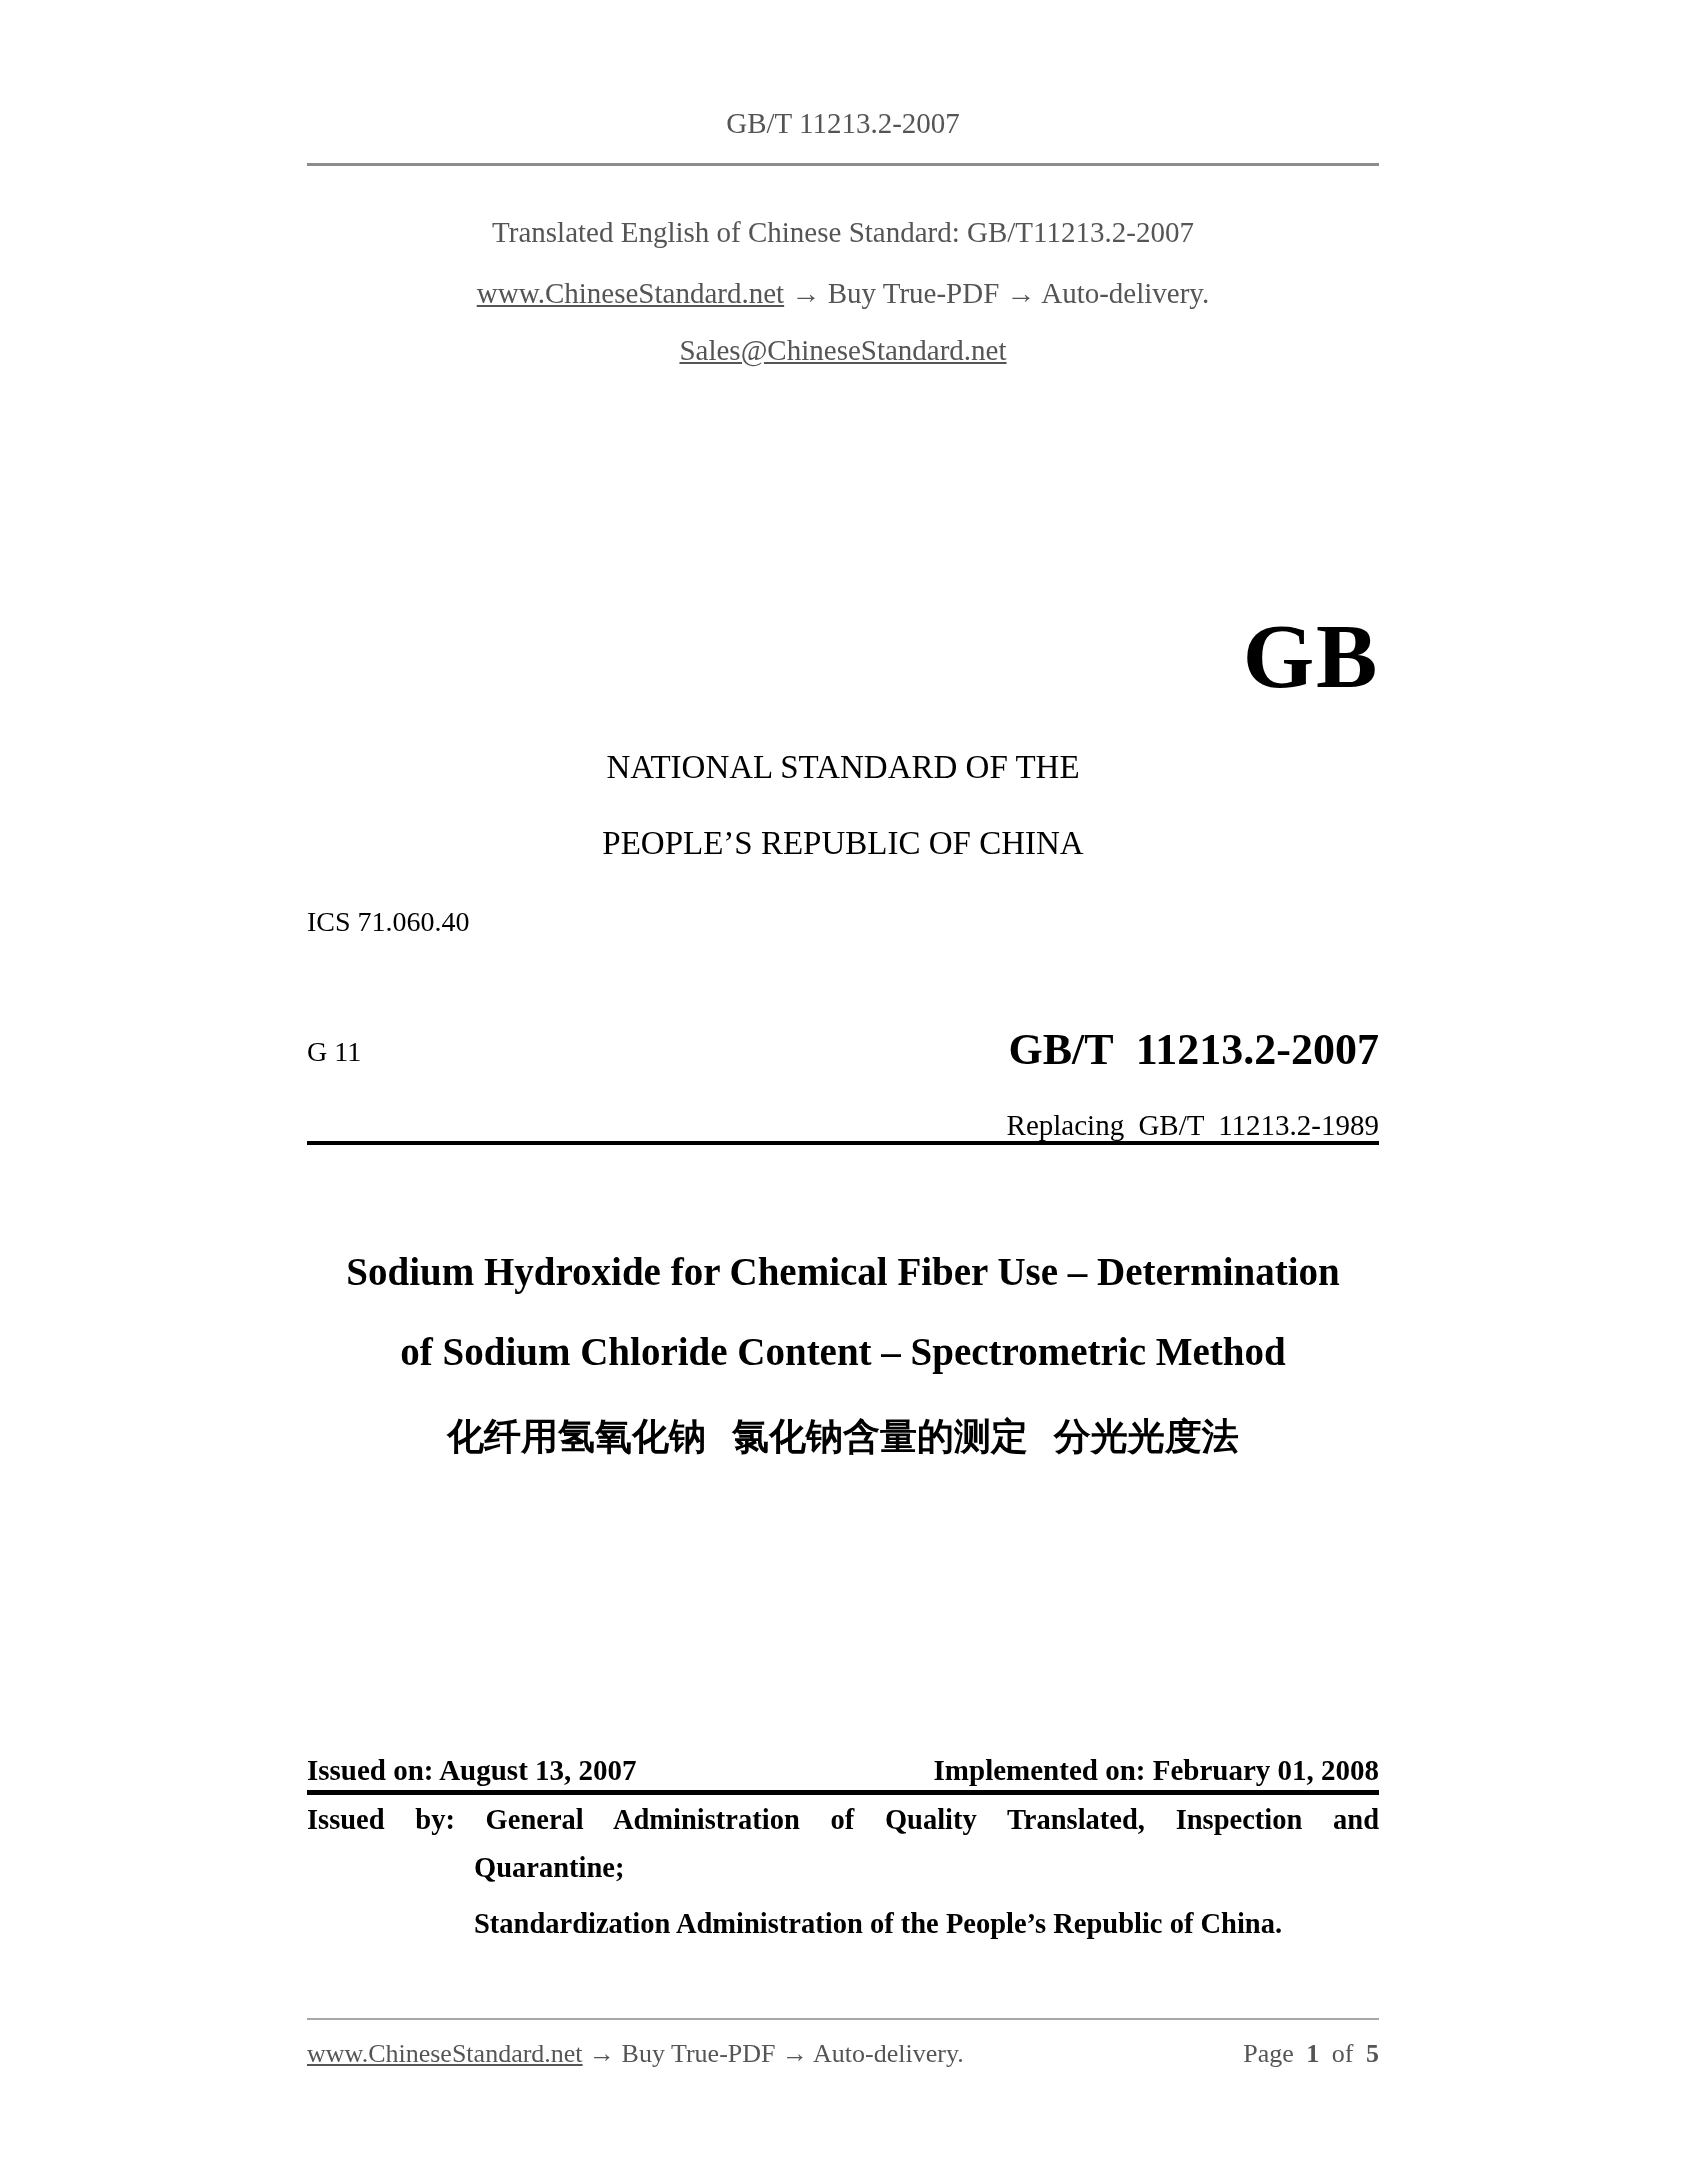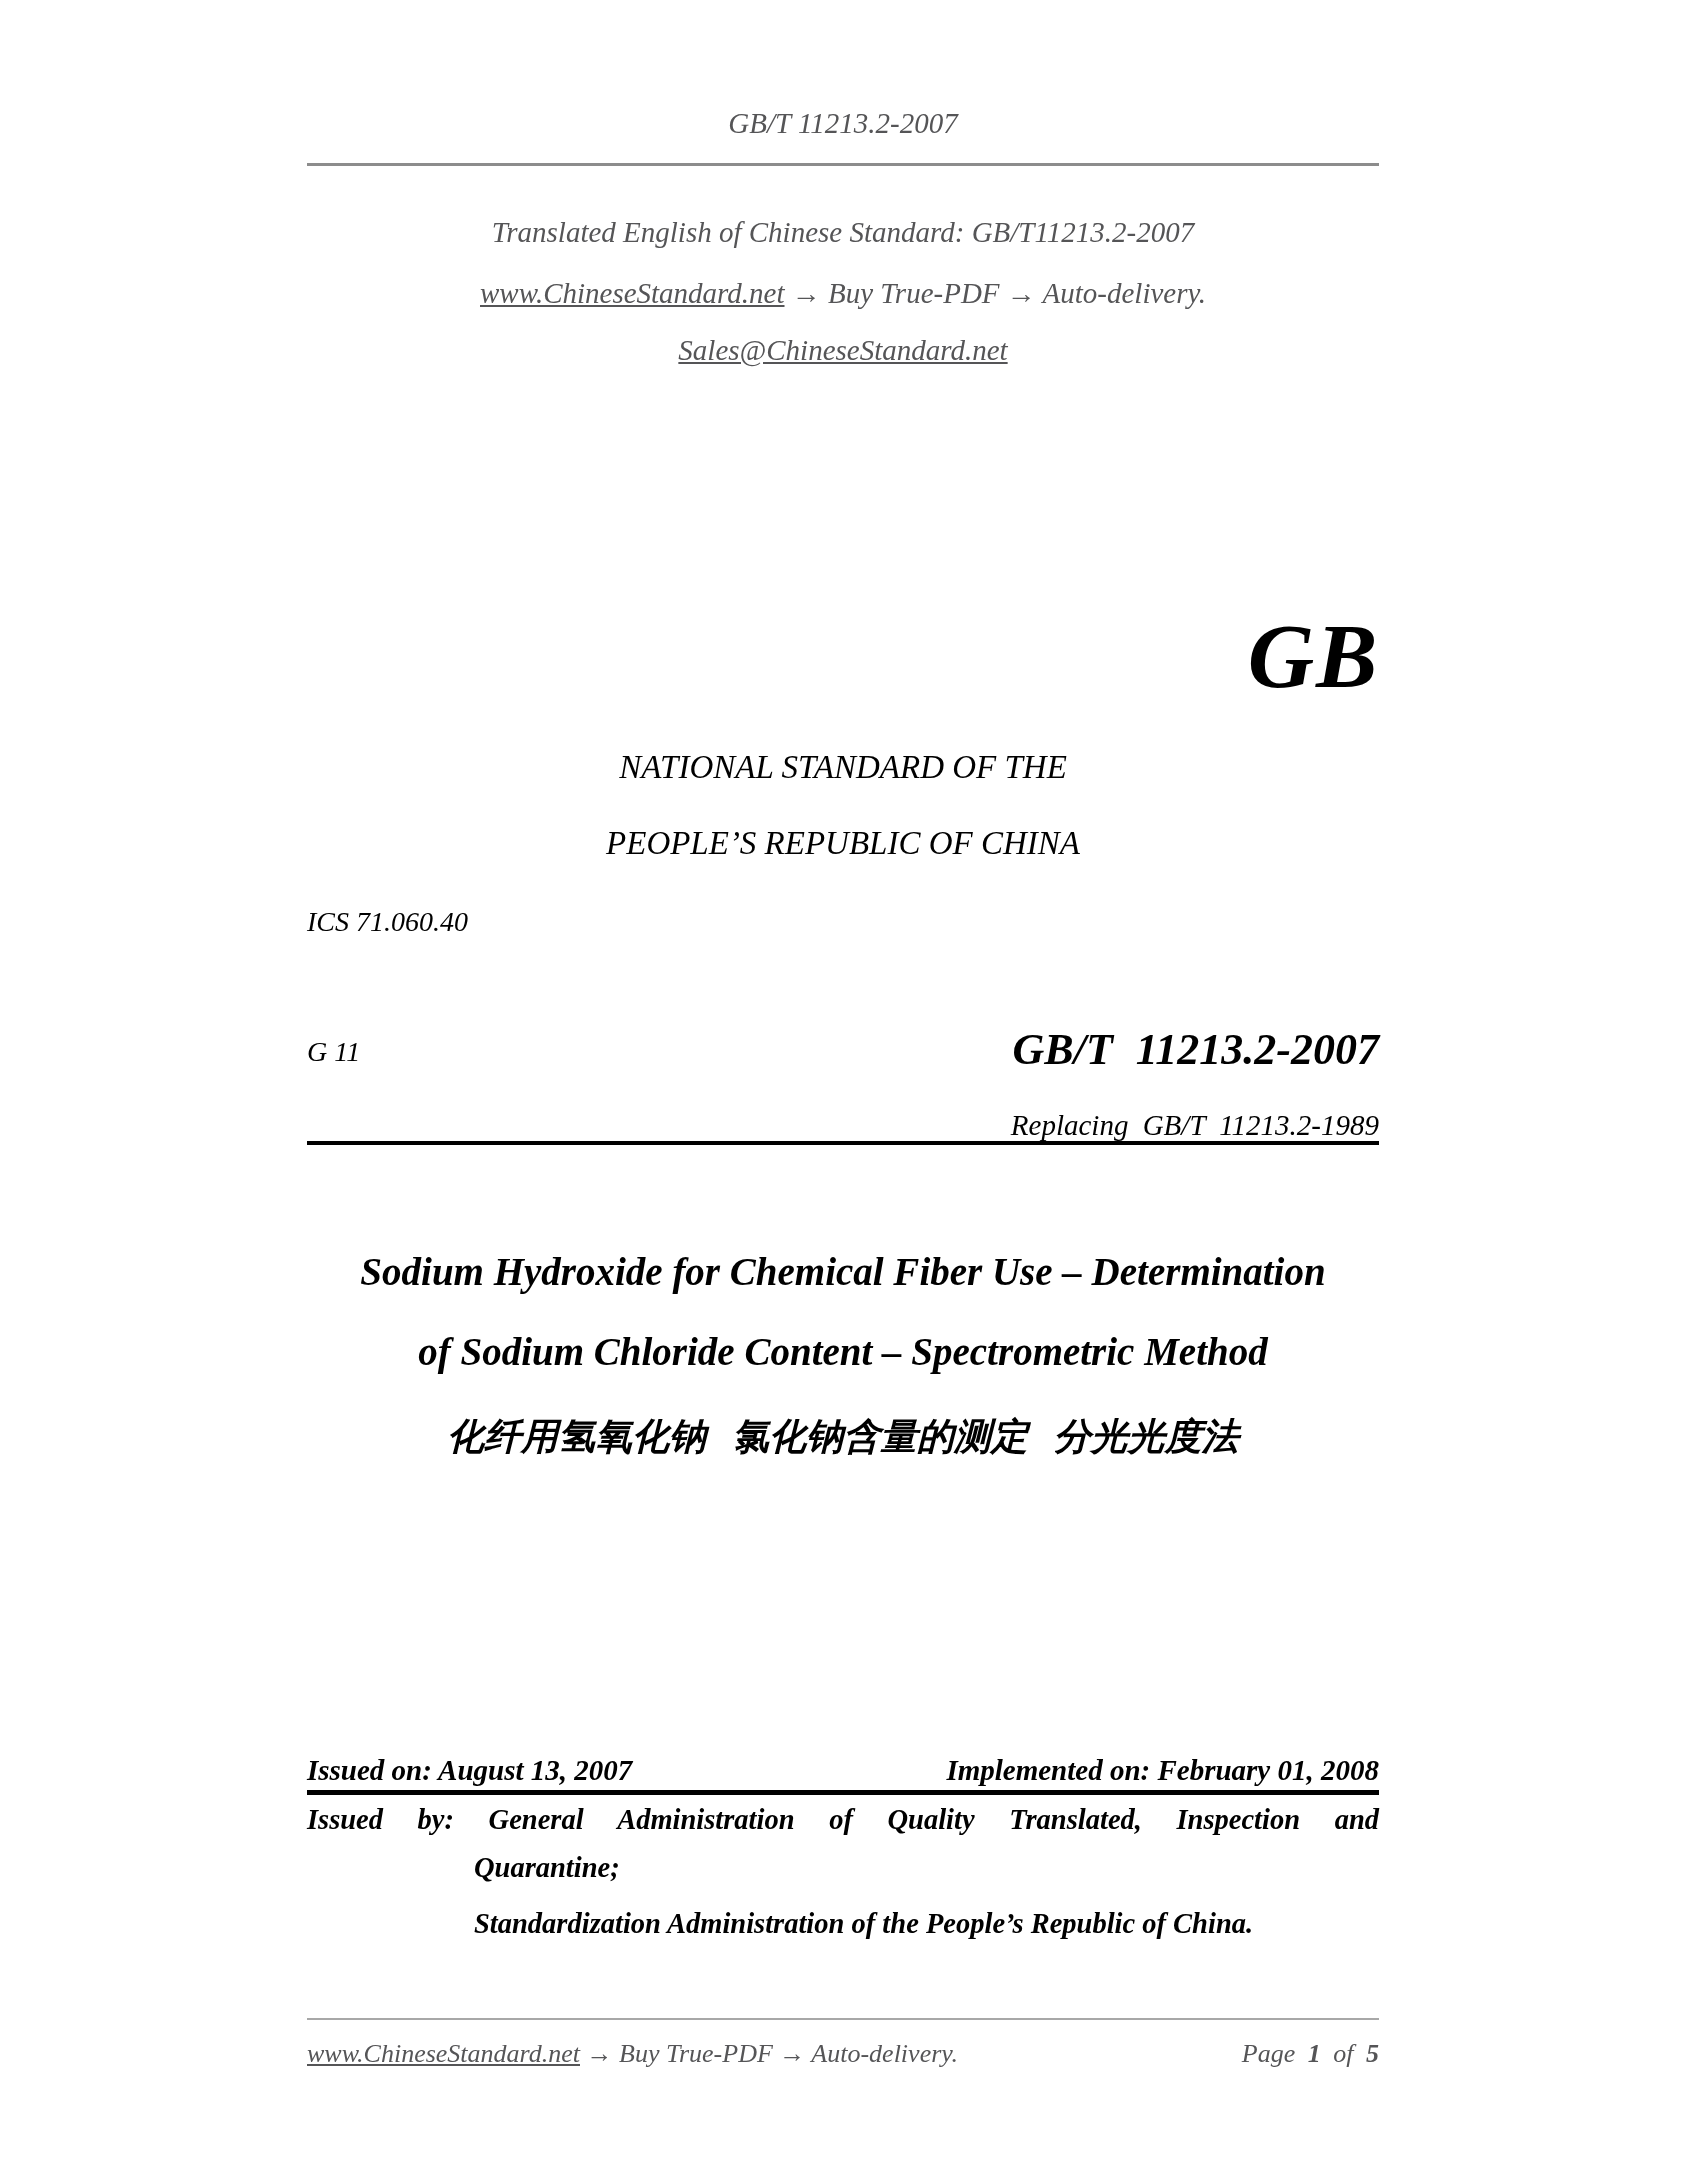--- a/index.html
+++ b/index.html
@@ -5,21 +5,21 @@
   html, body { margin: 0; padding: 0; background: #ffffff; }
   .page {
     position: relative;
     width: 1683px;
     height: 2177px;
     background: #ffffff;
     font-family: "Liberation Serif", "DejaVu Serif", serif;
     color: #000000;
     overflow: hidden;
   }
-  .abs { position: absolute; left: 307px; width: 1072px; font-style: italic; }
+  .abs { position: absolute; left: 307px; width: 1072px; }
   .center { text-align: center; }
   .right { text-align: right; }
   .gray { color: #555557; }
   .rule { position: absolute; left: 307px; width: 1072px; }
 
   .hdr-code   { top: 107px; font-size: 29px; }
   .hdr-rule   { top: 163px; height: 2.6px; background: #8c8c8c; }
 
   .intro-1 { top: 216px; font-size: 29px; }
   .intro-2 { top: 277px; font-size: 29px; }

